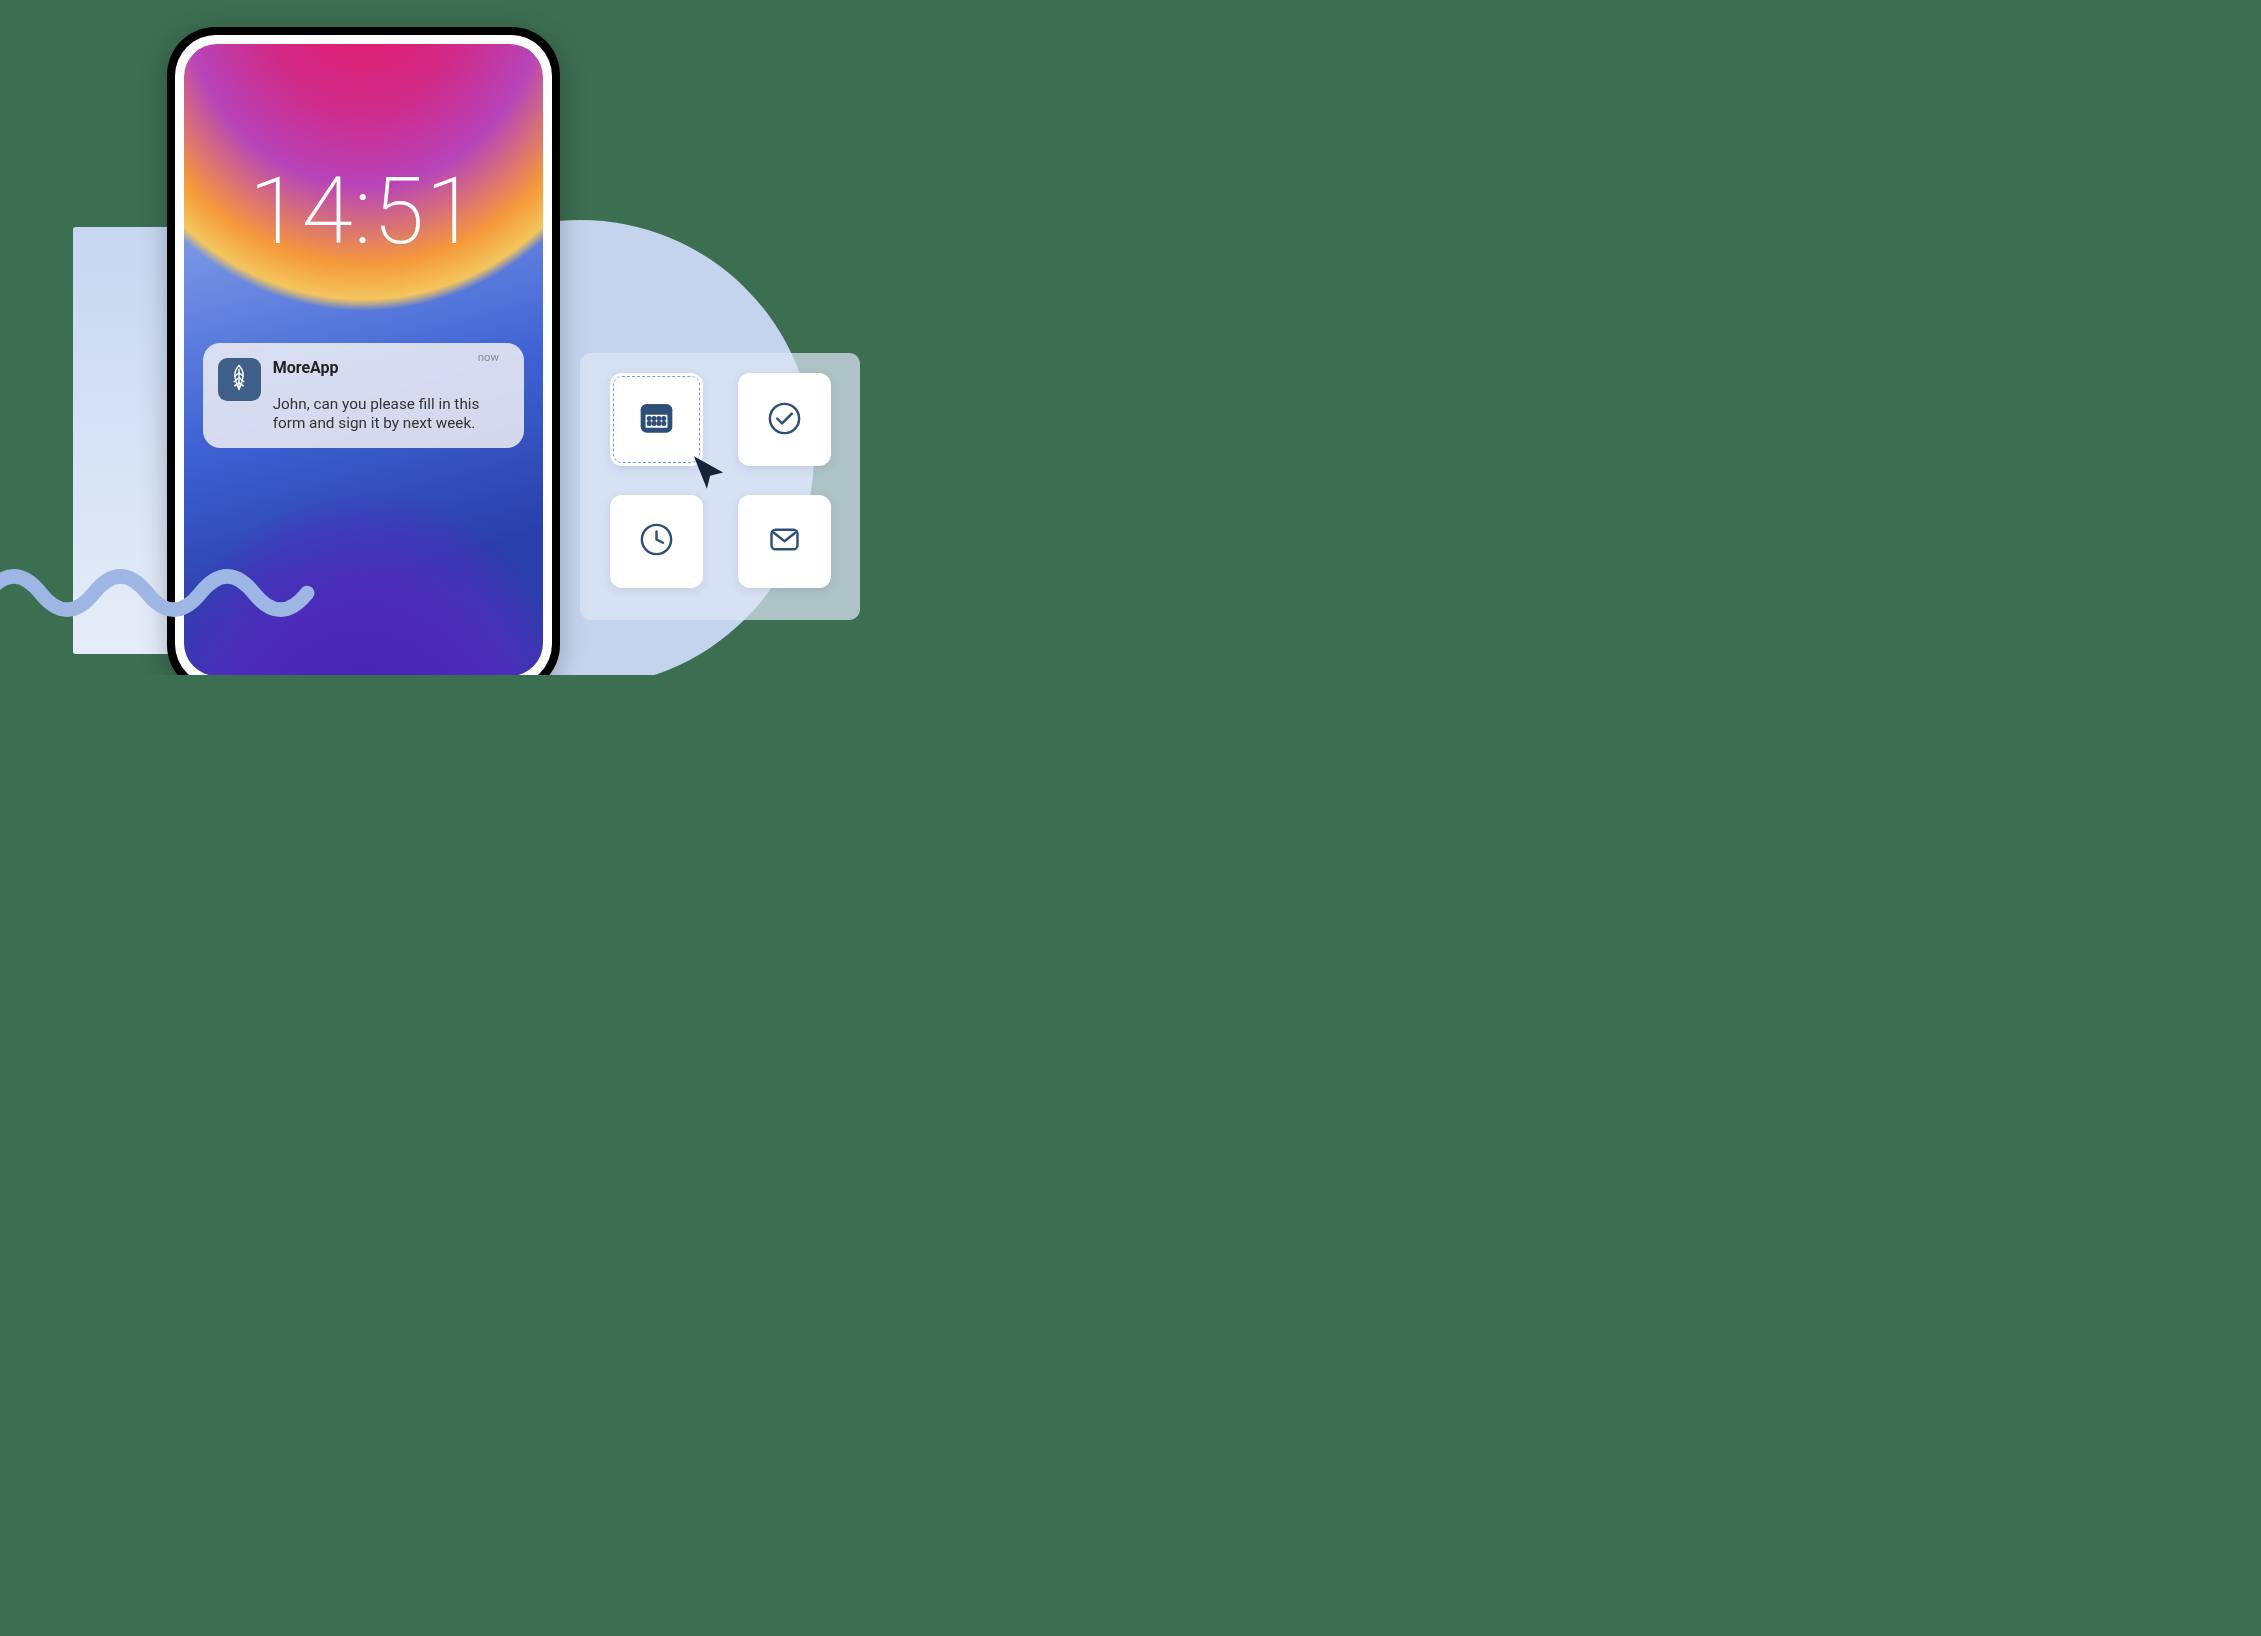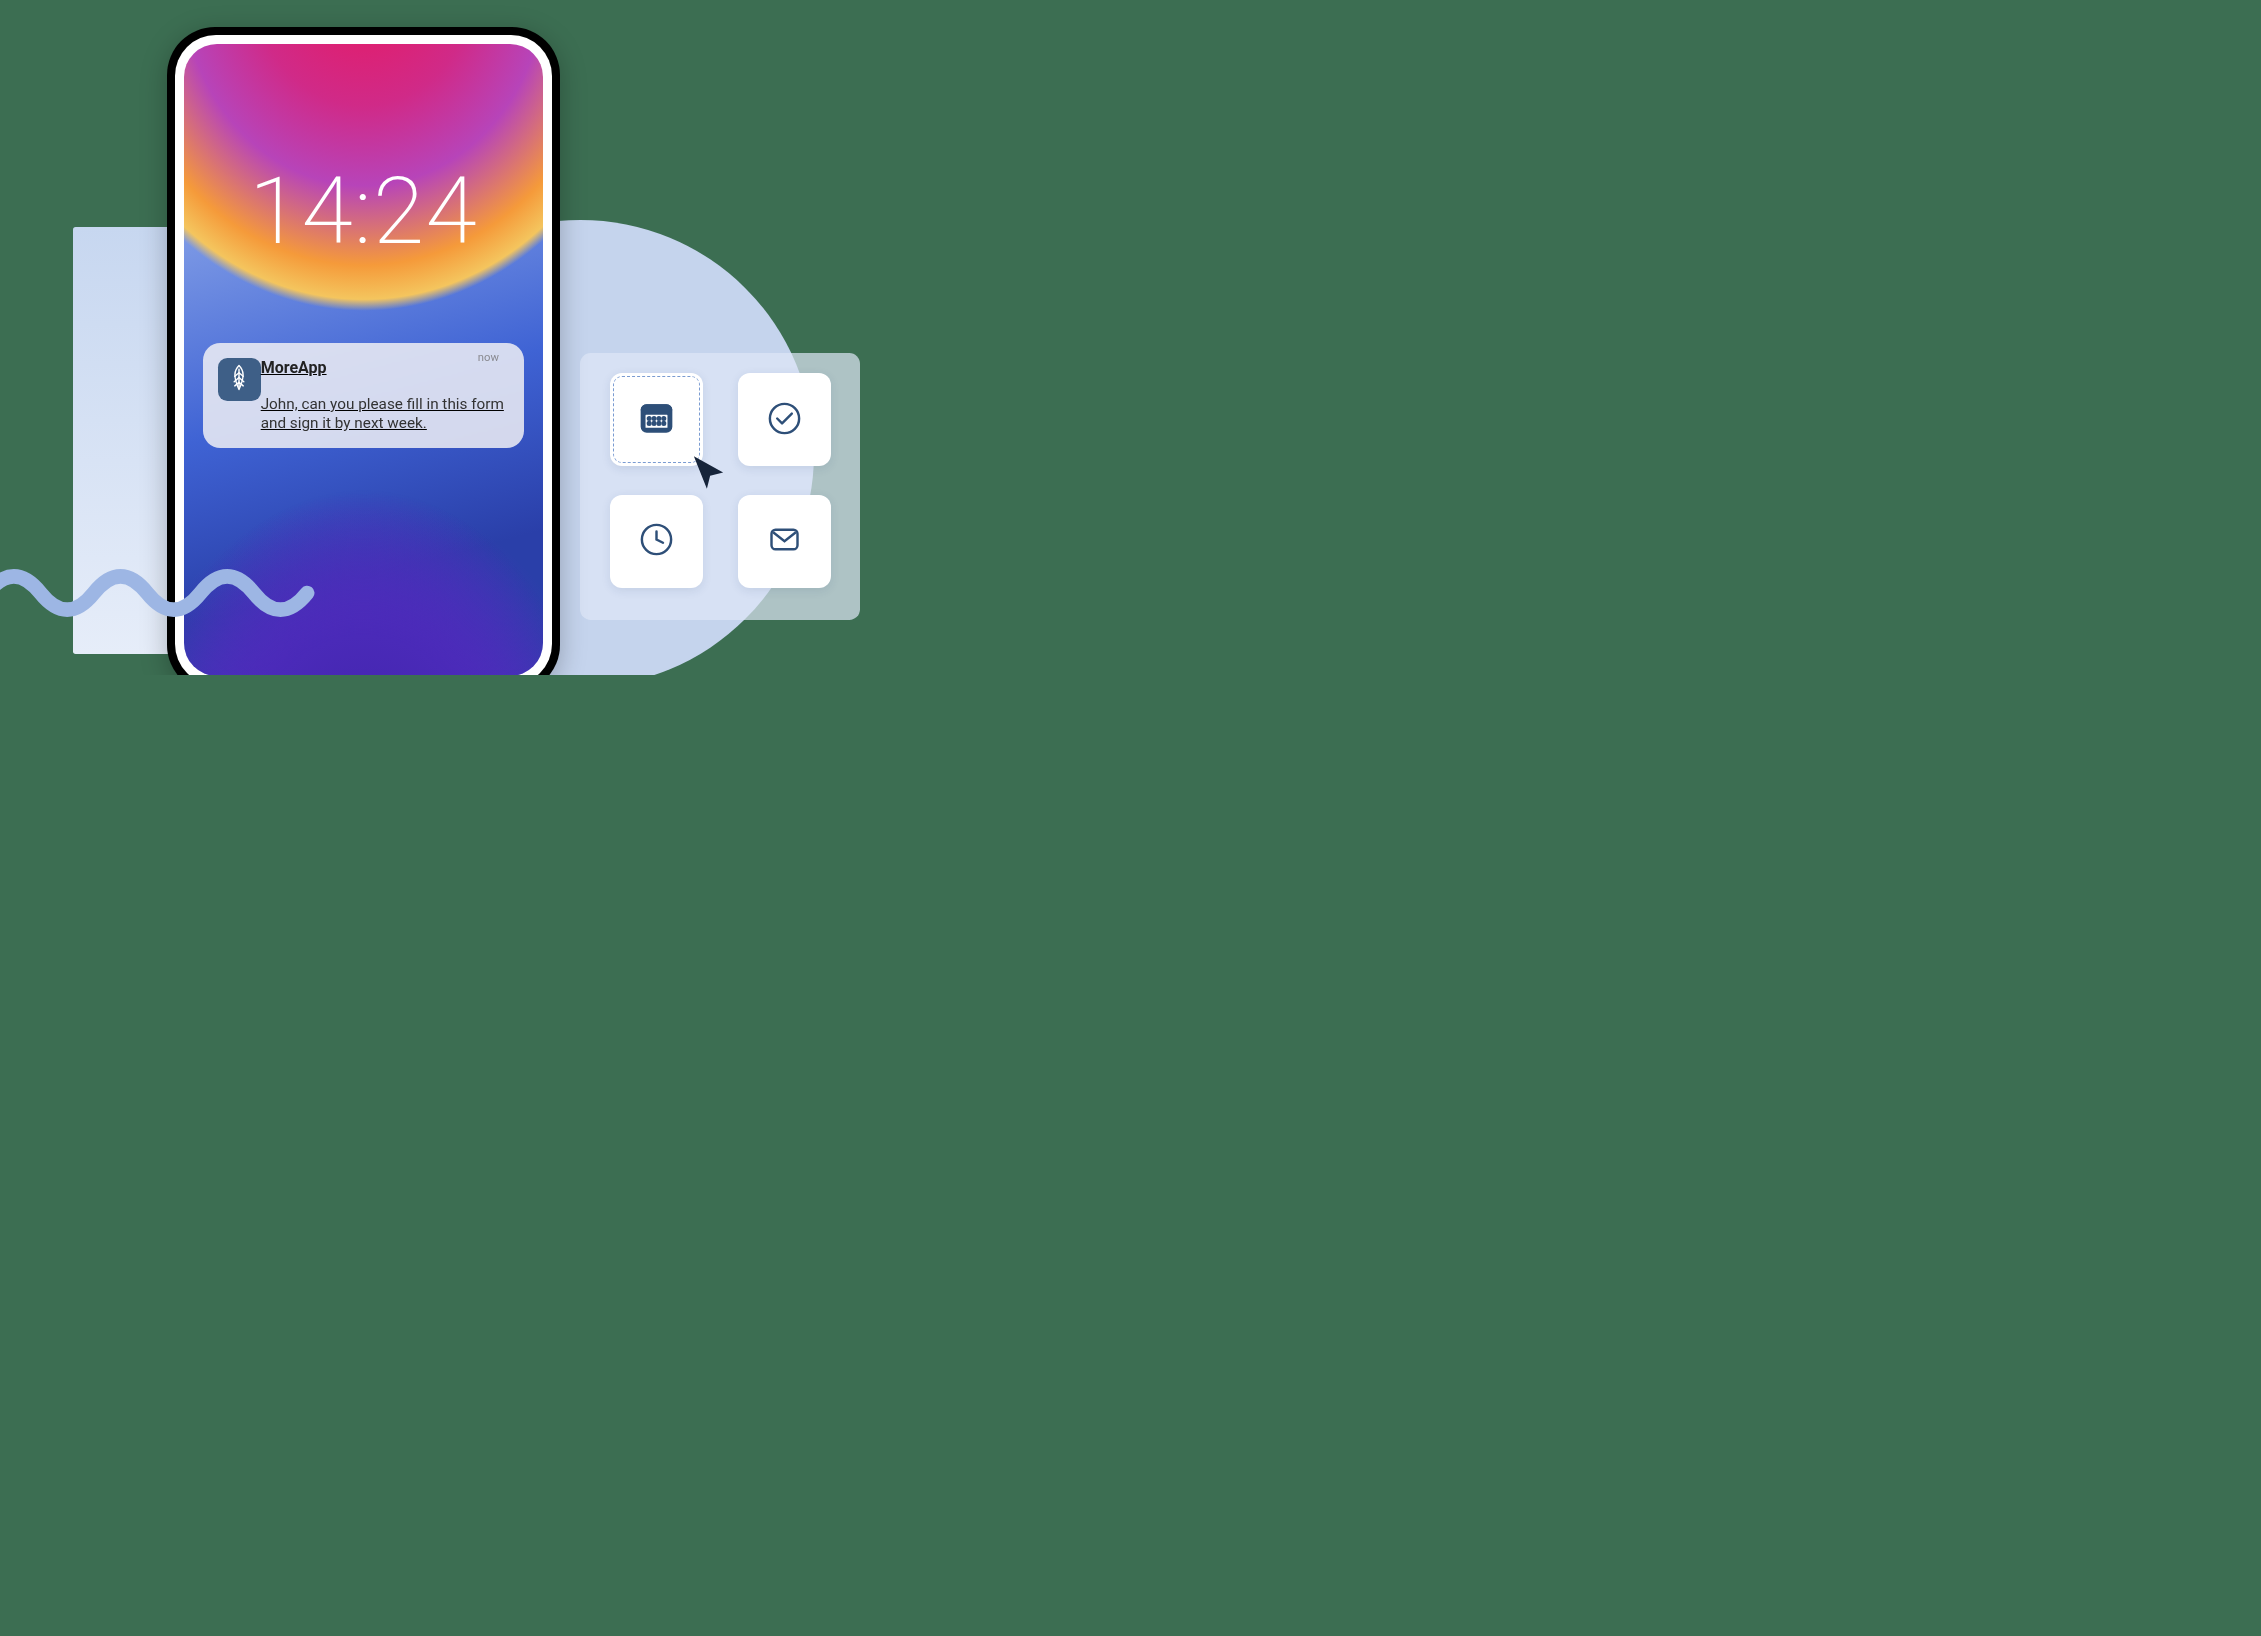--- a/index.html
+++ b/index.html
@@ -129,23 +129,23 @@
   }
   .notification {
     position: absolute;
     top: 299px;
     left: 18.7px;
     right: 18.7px;
     background: rgba(240,240,245,0.85);
     border-radius: 17.3px;
     padding: 14.7px 14.7px 14.7px 14.7px;
     display: flex;
+    gap: 12px;
     align-items: flex-start;
     backdrop-filter: blur(1.3px);
-    text-decoration: underline;
   }
   .notif-icon {
     width: 43px;
     height: 43px;
     border-radius: 9.3px;
     background: #3e5f87;
     flex: 0 0 43px;
     display: flex;
     align-items: center;
     justify-content: center;
@@ -226,21 +226,21 @@
           <path d="M10 15 L24 26 L38 15"></path>
         </svg>
       </span>
     </div>
   </div>
 
   <div class="phone">
     <div class="phone-inner">
       <div class="screen">
         <div class="wave"></div>
-        <div class="clock">14:24</div>
+        <div class="clock">14:51</div>
 
         <div class="notification">
           <div class="notif-icon">
             <span>
               <svg viewBox="0 0 40 48" fill="none" stroke="#fff" stroke-width="2.4" stroke-linecap="round" stroke-linejoin="round">
                 <path d="M20 4 C12 12 10 22 20 44 C30 22 28 12 20 4 Z"></path>
                 <path d="M20 10 V40"></path>
                 <path d="M20 16 L13 22 M20 16 L27 22"></path>
                 <path d="M20 24 L12 31 M20 24 L28 31"></path>
                 <path d="M20 32 L13 38 M20 32 L27 38"></path>

